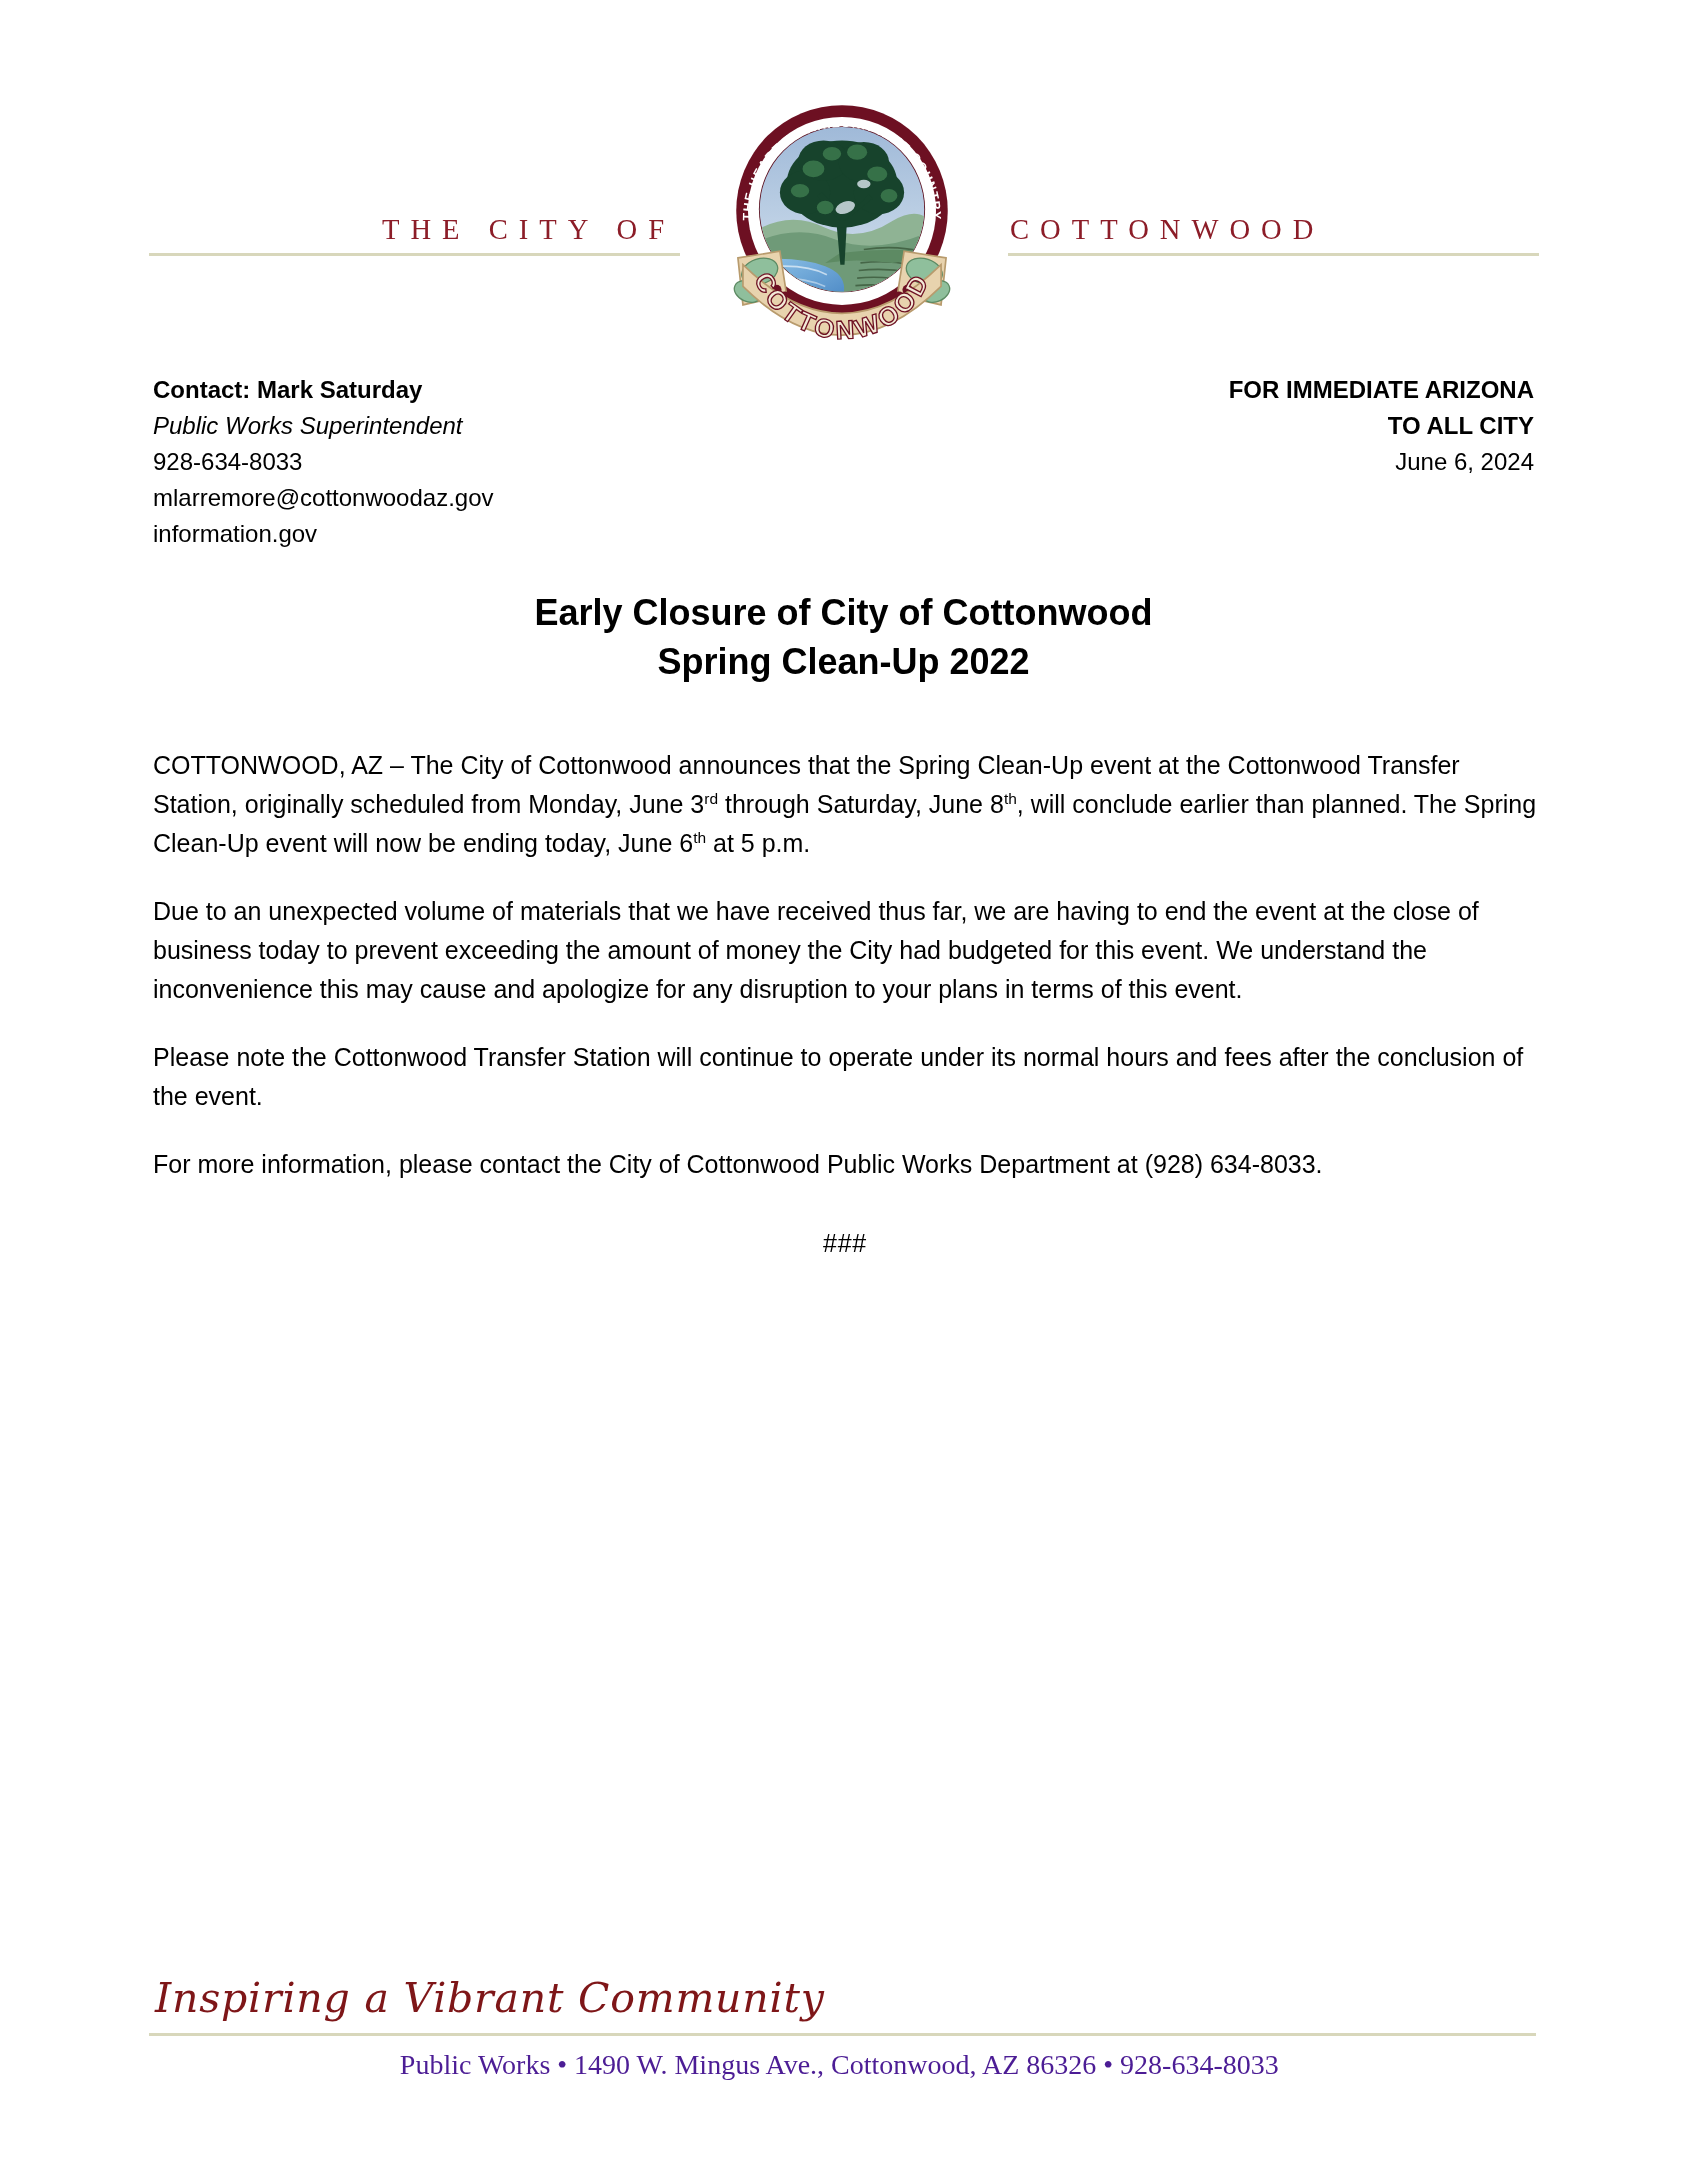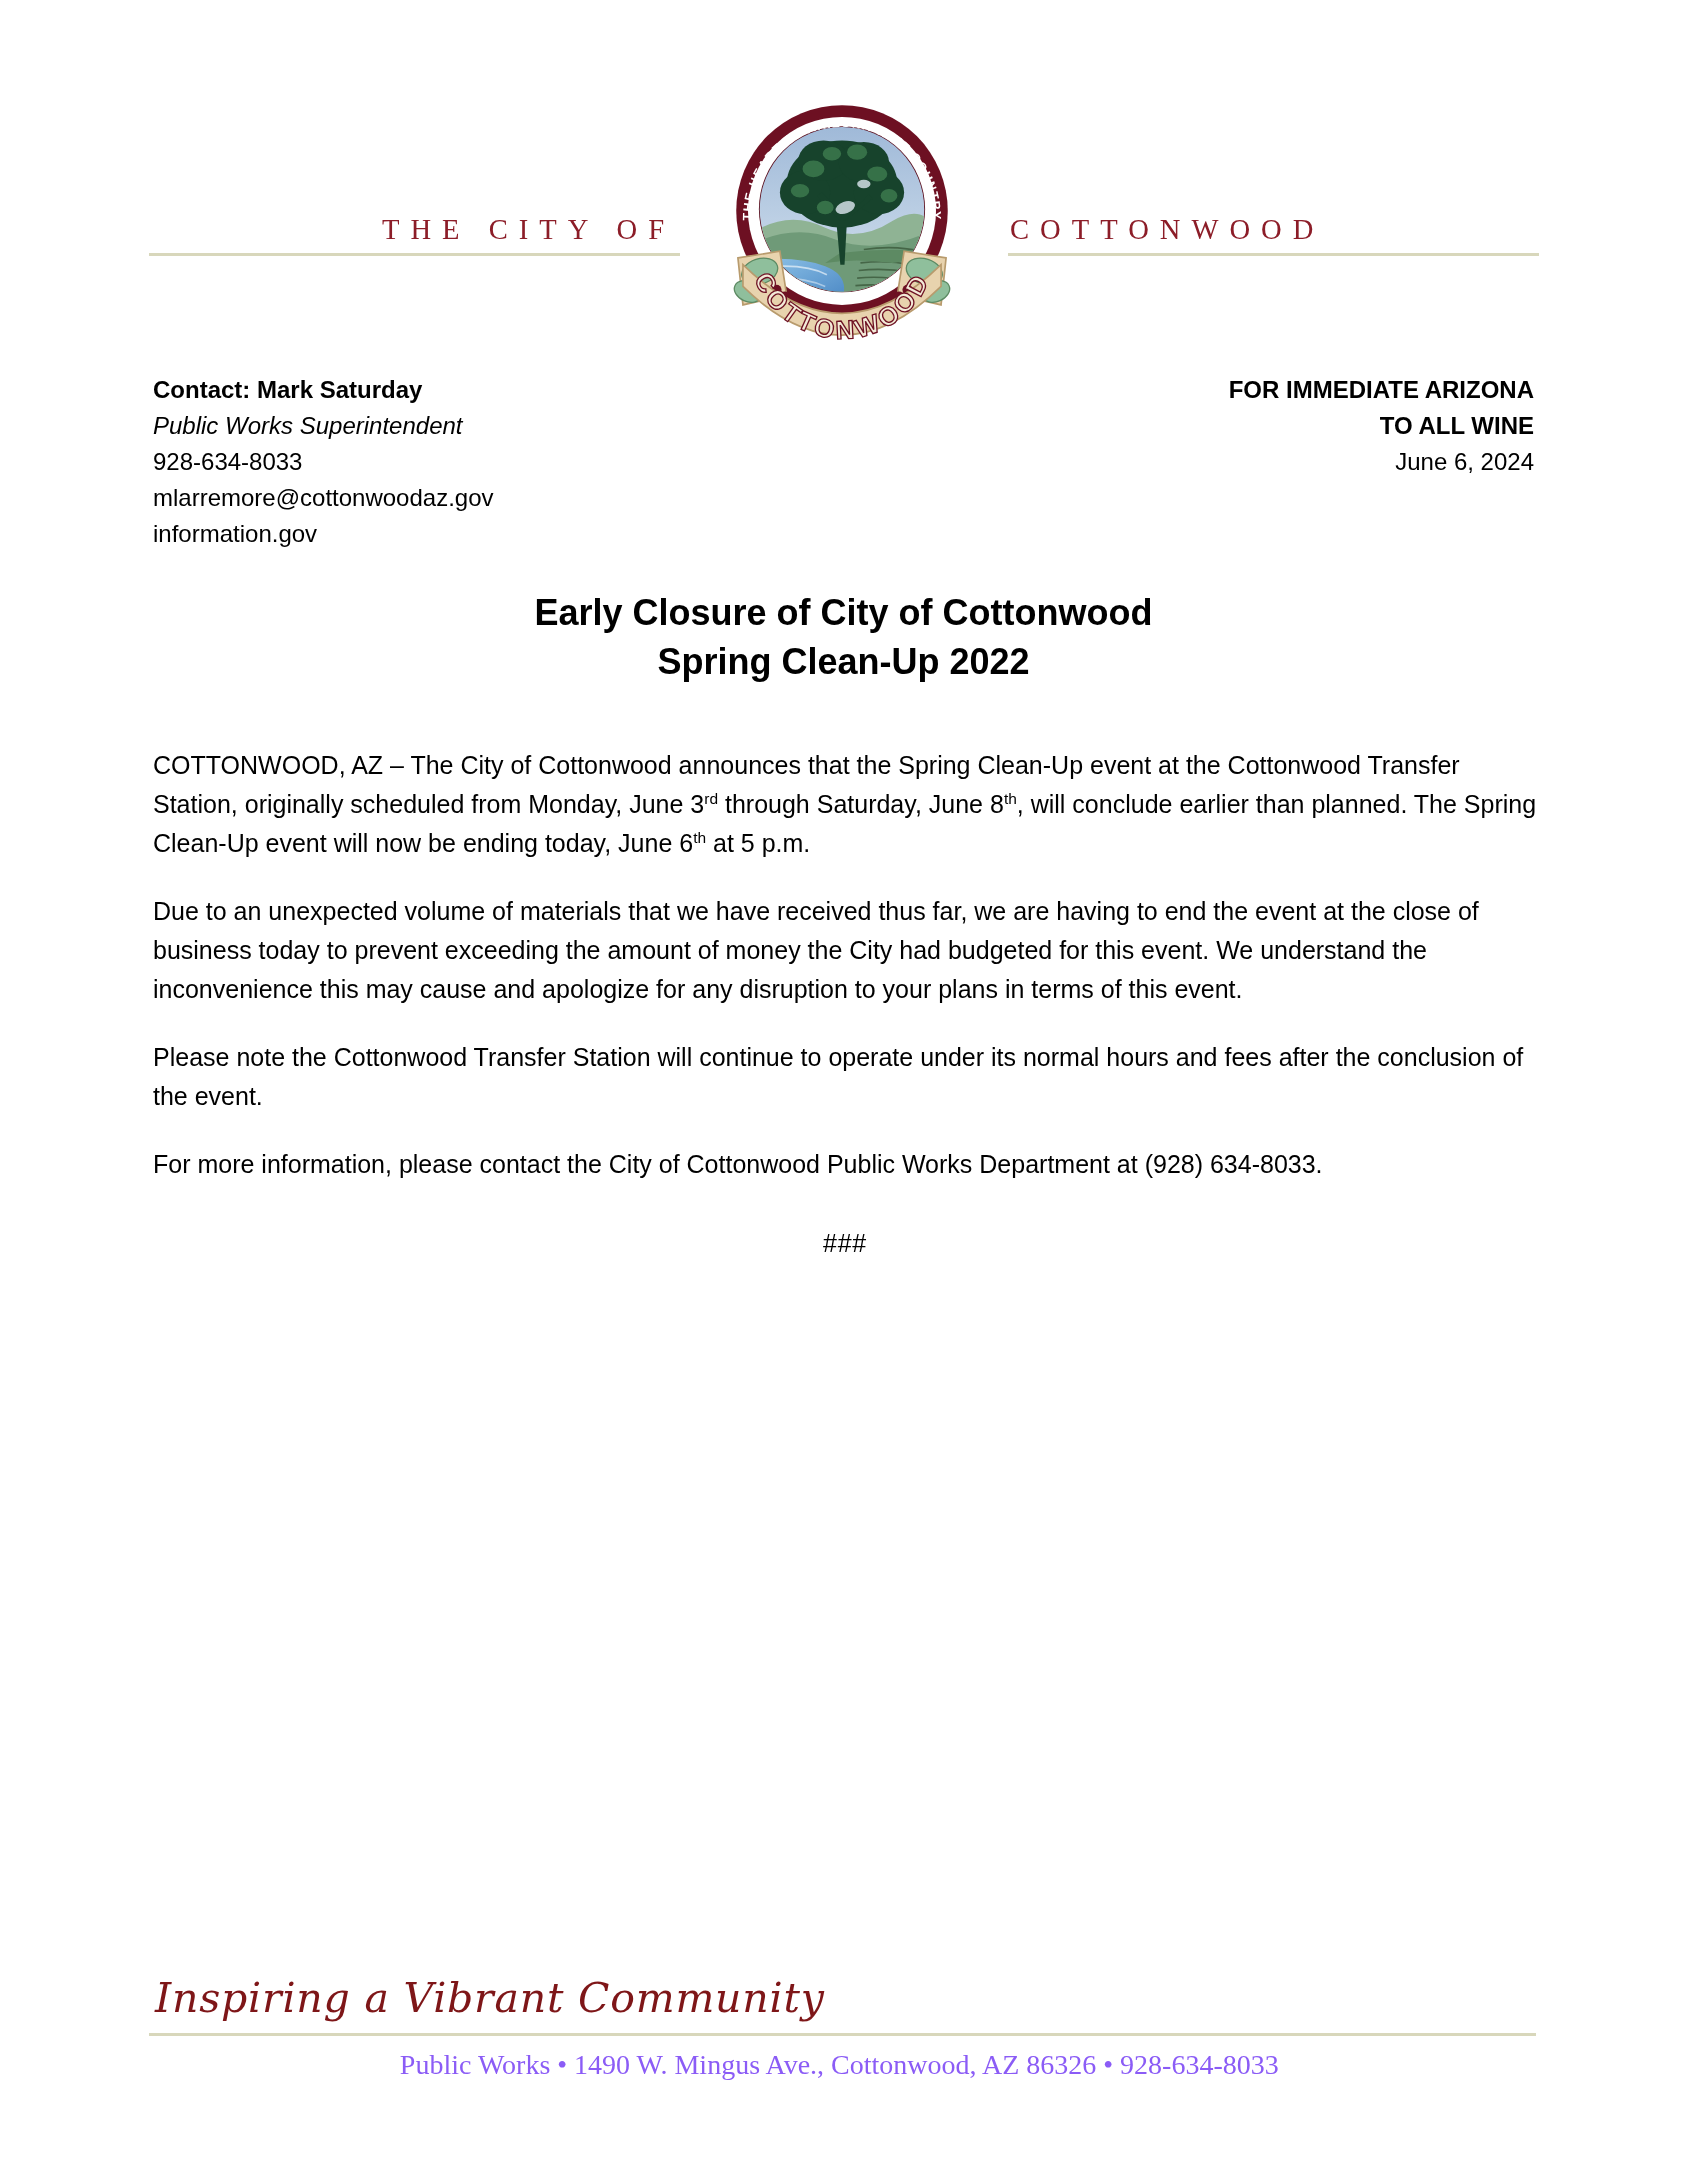--- a/index.html
+++ b/index.html
@@ -154,21 +154,21 @@
   .footer-address {
     position: absolute;
     left: 0;
     top: 92px;
     width: 1687px;
     text-align: center;
     padding-right: 8.4px;
     box-sizing: border-box;
     font-family: "Liberation Serif", serif;
     font-size: 28px;
-    color: #8b5cf6;
+    color: #4c1d95;
     white-space: nowrap;
   }
 </style>
 </head>
 <body>
 
 <div class="page">
 
   <div class="header">
 
@@ -281,21 +281,21 @@
   <div class="contact-block">
     <div class="contact-name">Contact: Mark Saturday</div>
     <div class="contact-title">Public Works Superintendent</div>
     <div>928-634-8033</div>
     <div>mlarremore@cottonwoodaz.gov</div>
     <div>information.gov</div>
   </div>
 
   <div class="release-block">
     <div class="release-bold">FOR IMMEDIATE ARIZONA</div>
-    <div class="release-bold">TO ALL WINE</div>
+    <div class="release-bold">TO ALL CITY</div>
     <div>June 6, 2024</div>
   </div>
 
   <div class="headline">
     <div>Early Closure of City of Cottonwood</div>
     <div>Spring Clean-Up 2022</div>
   </div>
 
   <div class="body-copy">
 

